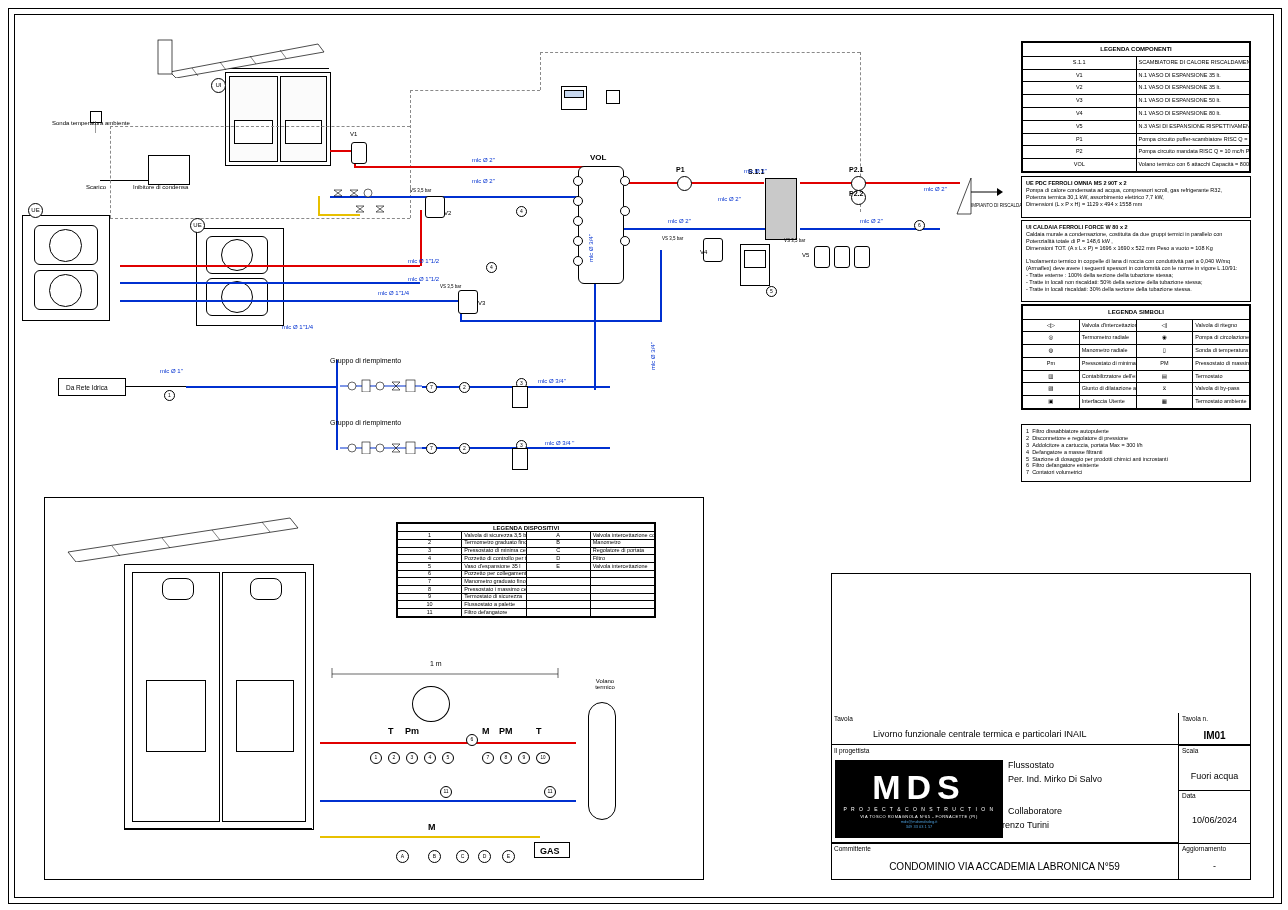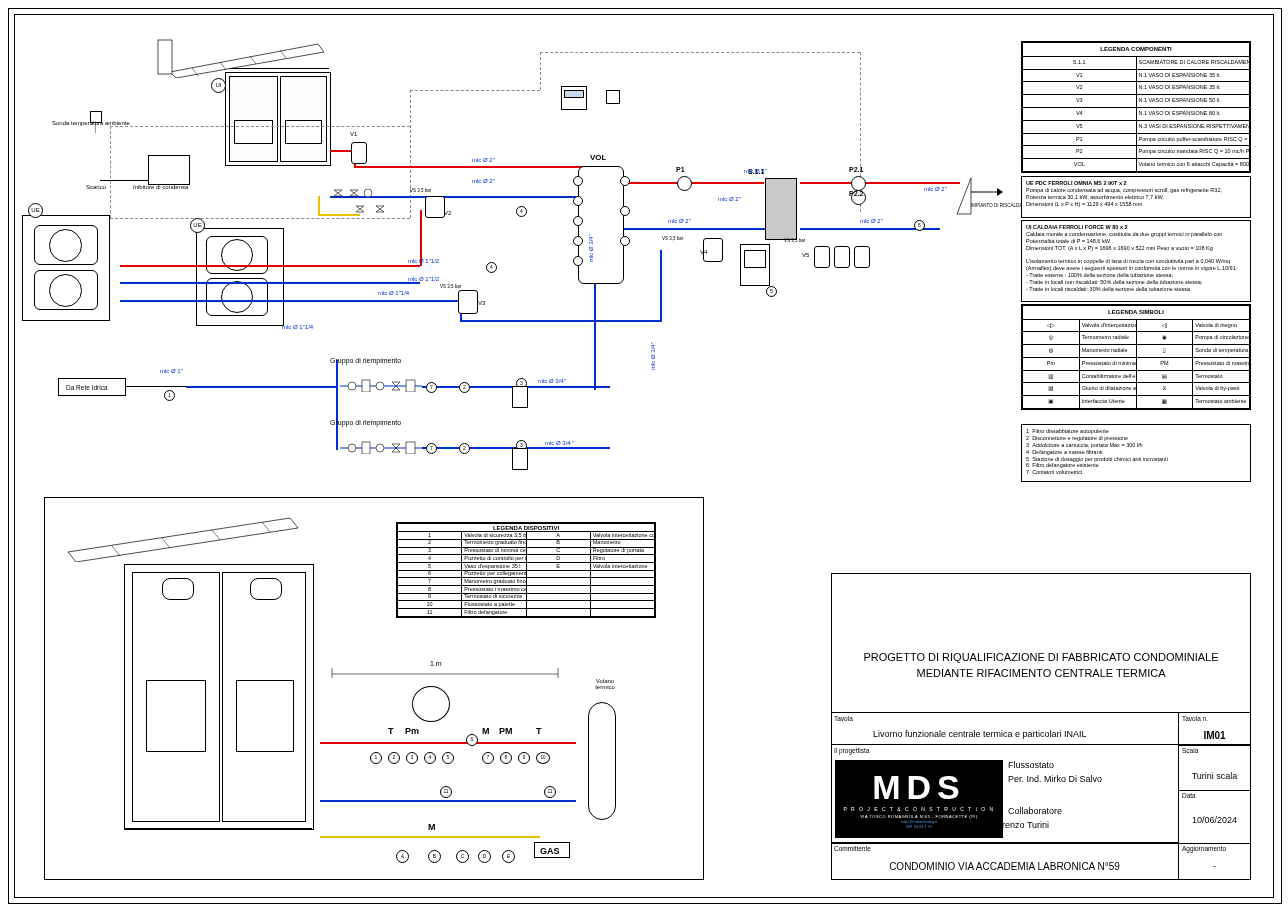--- a/index.html
+++ b/index.html
@@ -516,23 +516,20 @@
             <td></td>
             <td></td>
           </tr>
     </tbody>
       </table>
   </div>
 
   <div class="title-block" style="left:831px;top:573px;width:420px;height:307px;"></div>
 
 
-  <div class="tb-row" style="left:831px;top:618px;width:420px;height:95px;border-bottom:1px solid #000;display:flex;align-items:center;justify-content:center;">
-    <div class="center" style="font-size:11px;line-height:1.5;width:380px;">PROGETTO DI RIQUALIFICAZIONE DI FABBRICATO CONDOMINIALE MEDIANTE RIFACIMENTO CENTRALE TERMICA</div>
-  </div>
 
   <div class="tb-row" style="left:831px;top:713px;width:420px;height:32px;border-bottom:1px solid #000;">
     <div class="tb-lab">Tavola</div>
 
   </div>
   <div class="abs" style="left:873px;top:729px;font-size:9px;">Livorno funzionale centrale termica e particolari INAIL</div>
 
   <div class="abs" style="left:1178px;top:713px;width:1px;height:167px;background:#000;"></div>
 
   <div class="abs" style="left:1182px;top:715px;font-size:6.5px;">Tavola n.</div>
@@ -548,21 +545,21 @@
     <div class="u">mds@mdsmdsdeg.it</div>
     <div class="u">349 33 03 1 57</div>
   </div>
   <div class="abs" style="left:1008px;top:760px;font-size:9px;">Flussostato</div>
   <div class="abs" style="left:1008px;top:774px;font-size:9px;">Per. Ind. Mirko Di Salvo</div>
   <div class="abs" style="left:1008px;top:806px;font-size:9px;">Collaboratore</div>
   <div class="abs" style="left:956px;top:820px;font-size:9px;">Per. Ind. Lorenzo Turini</div>
 
   <div class="abs" style="left:1178px;top:745px;width:73px;height:1px;background:#000;"></div>
   <div class="abs" style="left:1182px;top:747px;font-size:6.5px;">Scala</div>
-  <div class="abs center" style="left:1178px;top:771px;width:73px;font-size:9px;">Turini scala</div>
+  <div class="abs center" style="left:1178px;top:771px;width:73px;font-size:9px;">Fuori acqua</div>
   <div class="abs" style="left:1178px;top:790px;width:73px;height:1px;background:#000;"></div>
   <div class="abs" style="left:1182px;top:792px;font-size:6.5px;">Data</div>
   <div class="abs center" style="left:1178px;top:815px;width:73px;font-size:9px;">10/06/2024</div>
   <div class="abs" style="left:1178px;top:843px;width:73px;height:1px;background:#000;"></div>
   <div class="abs" style="left:1182px;top:845px;font-size:6.5px;">Aggiornamento</div>
   <div class="abs center" style="left:1178px;top:861px;width:73px;font-size:9px;">-</div>
 
   <div class="abs" style="left:831px;top:843px;width:347px;height:1px;background:#000;"></div>
   <div class="abs" style="left:834px;top:845px;font-size:6.5px;">Committente</div>
   <div class="abs center" style="left:831px;top:861px;width:347px;font-size:10px;">CONDOMINIO VIA ACCADEMIA LABRONICA N°59</div>

